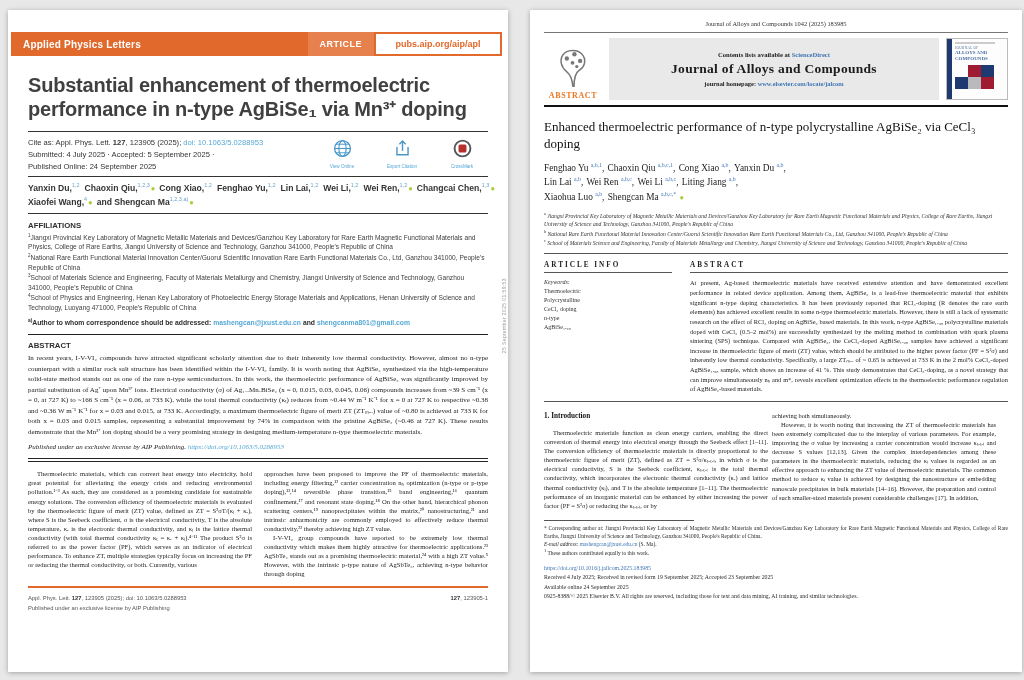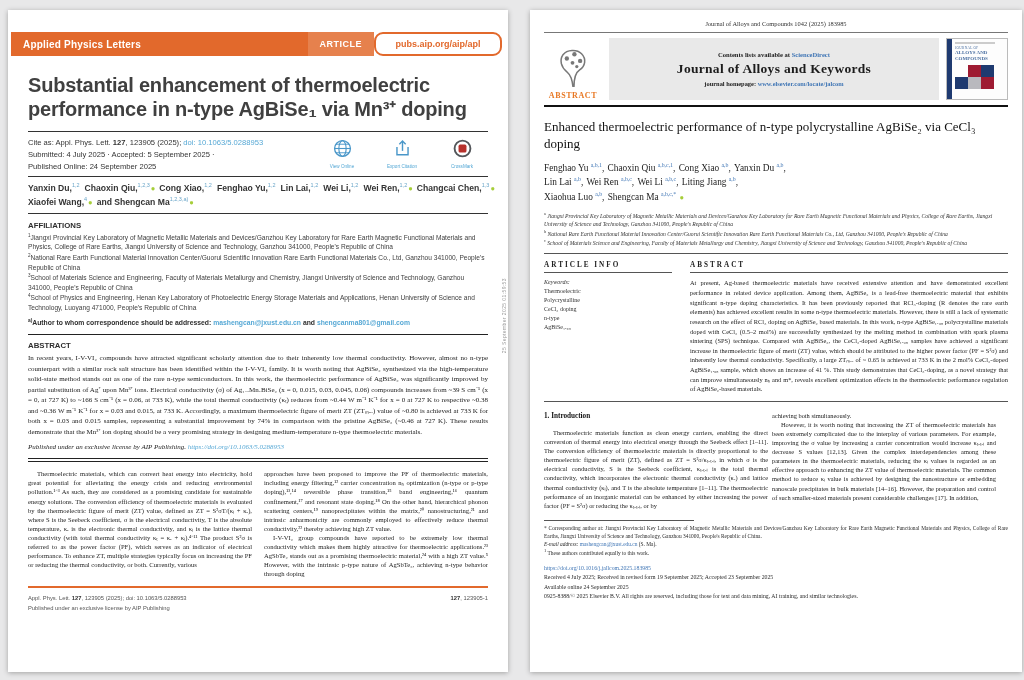--- a/index.html
+++ b/index.html
@@ -12,21 +12,21 @@
 
   
   .apl-inner{padding:0 20px;}
   .apl-banner{display:flex;align-items:stretch;margin:22px 6px 0 3px;height:24px;gap:0;
               font-family:"Liberation Sans", sans-serif;}
   .apl-banner-bar{flex:1;background:#e2692c;color:#fff;display:flex;align-items:center;
                   justify-content:space-between;padding-left:12px;}
   .apl-banner-journal{font-size:10px;font-weight:700;letter-spacing:.2px;}
   .apl-article-tag{font-size:9px;font-weight:700;background:rgba(255,255,255,.16);
                    height:100%;display:flex;align-items:center;padding:0 12px;letter-spacing:.5px;}
-  .apl-url-box{width:124px;border:2px solid #e2692c;border-radius:9px;color:#e2692c;
+  .apl-url-box{width:124px;border:2px solid #e2692c;border-radius:0;color:#e2692c;
                font-size:9px;font-weight:700;display:flex;align-items:center;justify-content:center;}
   .apl-title{font-family:"Liberation Sans", sans-serif;font-size:20px;line-height:1.18;
              font-weight:700;color:#404040;margin:18px 0 10px 0;letter-spacing:-.2px;}
   .rule{border:none;border-top:1px solid #333;margin:0;}
   .rule-thick{border:none;border-top:1.6px solid #222;margin:0;}
   .rule-double{height:2px;border-top:1px solid #222;border-bottom:1px solid #222;margin:0;}
   .cite-row{display:flex;justify-content:space-between;align-items:flex-start;padding:5px 0 4px 0;}
   .cite-left{font-family:"Liberation Sans", sans-serif;font-size:7.6px;line-height:1.55;color:#333;}
   .cite-left b{font-weight:700;}
   .aip-link{color:#56a8d5;text-decoration:none;}
@@ -237,21 +237,21 @@
               <circle cx="19.5" cy="16.5" r="2" fill="#787878"></circle>
               <circle cx="24" cy="20.5" r="1.7" fill="#787878"></circle>
             </svg>
         </span>
         <span class="els-logo-word">ABSTRACT</span>
       </div>
       <div class="els-graybox">
         <div class="contents-line">
           <span>Contents lists available at </span><a class="els-link" href="#">ScienceDirect</a>
         </div>
-        <div class="els-journal">Journal of Alloys and Keywords</div>
+        <div class="els-journal">Journal of Alloys and Compounds</div>
         <div class="homepage-line">
           <span>journal homepage: </span><a class="els-link" href="#">www.elsevier.com/locate/jalcom</a>
         </div>
       </div>
       <div class="jac-cover">
         <div class="jac-strip"></div>
         <div class="jac-cover-main">
           <div class="jac-minibar"></div>
           <div class="jac-t1">JOURNAL OF</div>
           <div class="jac-t2">ALLOYS AND</div>

